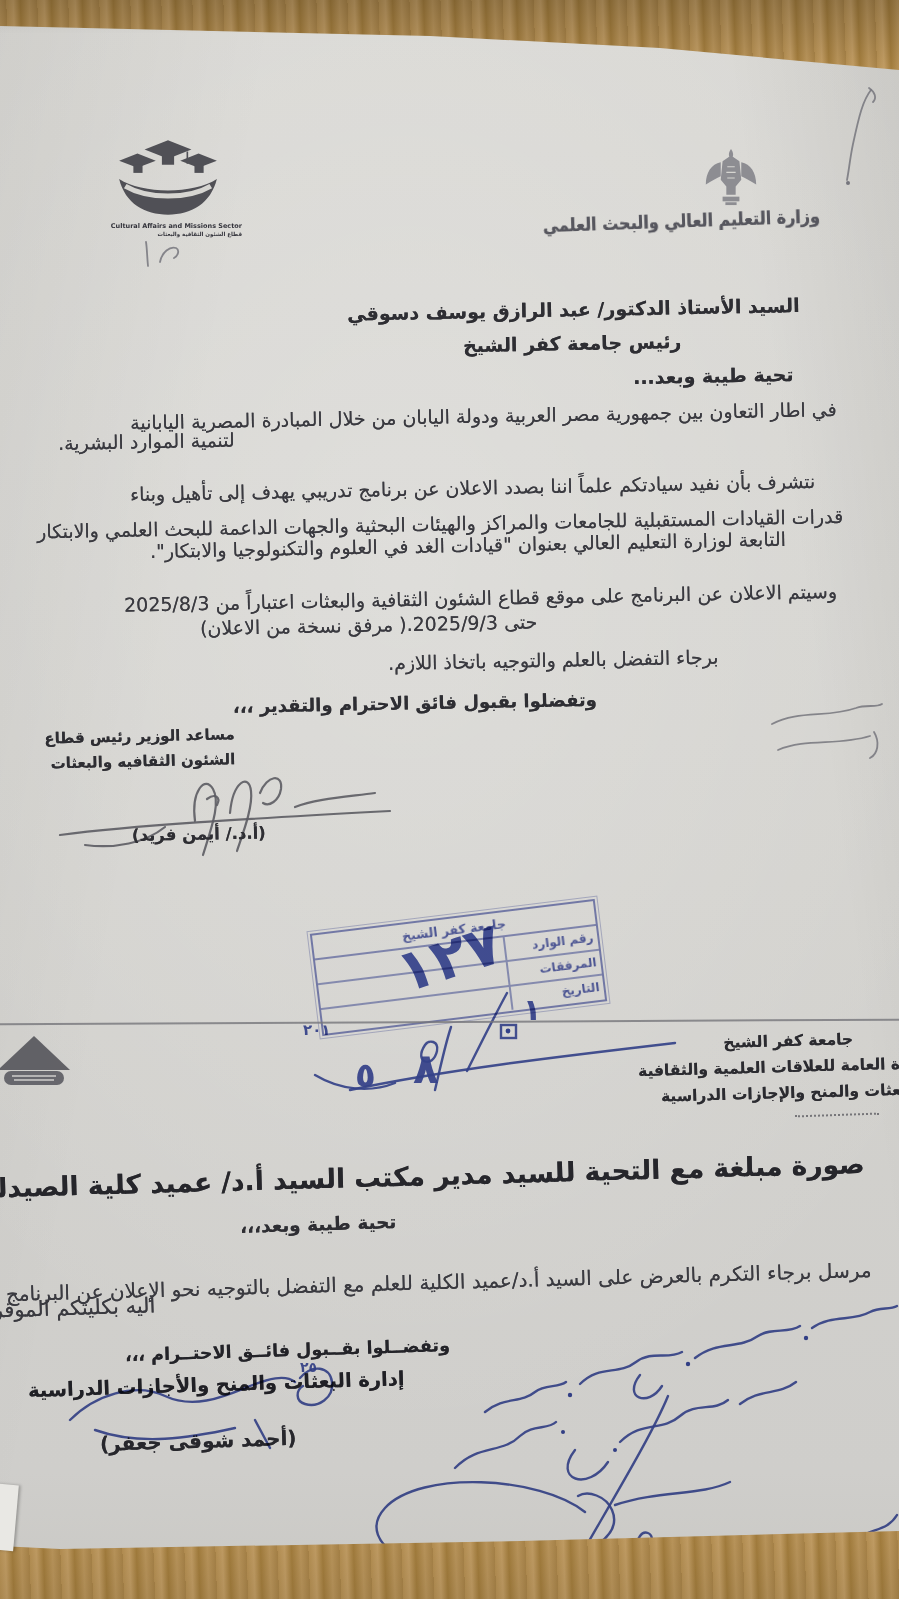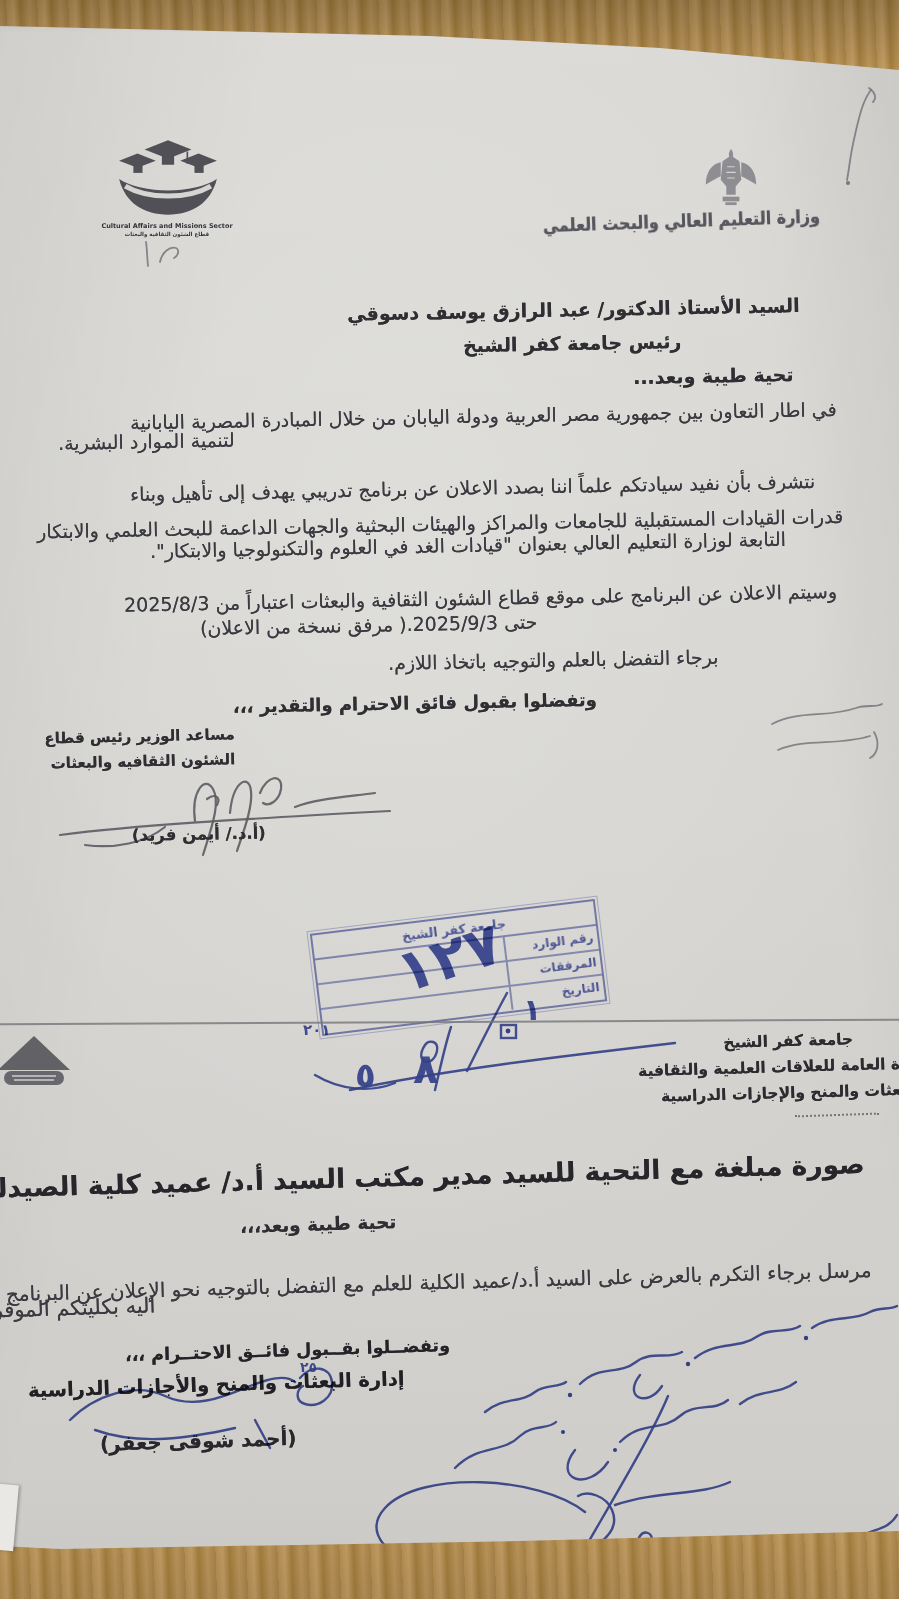--- a/index.html
+++ b/index.html
@@ -20,21 +20,21 @@
       linear-gradient(262deg,rgba(0,0,0,.07),rgba(0,0,0,0) 16%),
       linear-gradient(180deg,#d9d8d4,#d3d2ce 55%,#cfcecb 92%,#c9c8c4);}
   .abs{position:absolute;}
   .ar{direction:rtl;white-space:nowrap;color:#3a3a40;text-shadow:0 0 .5px rgba(58,58,64,.85);}
   .b{font-weight:bold;color:#2e2e33;}
   .slant-r{transform:rotate(-1.1deg);transform-origin:100% 50%;}
   .slant-l{transform:rotate(-1.1deg);transform-origin:0 50%;}
   .slant2-r{transform:rotate(-1.6deg);transform-origin:100% 50%;}
   .slant2-l{transform:rotate(-1.8deg);transform-origin:0 50%;}
   .center{text-align:center;}
-  .logo-cap{font-size:6.5px;line-height:8px;color:#34343c;text-align:center;
+  .logo-cap{font-size:6.5px;line-height:8px;color:#34343c;text-align:right;
     filter:blur(.3px);font-weight:bold;}
   .ministry{font-size:16px;font-weight:bold;color:#56565e;filter:blur(.45px);
     transform:rotate(-2deg) scaleY(1.12);letter-spacing:.5px;}
   .divider{position:absolute;left:-5px;top:1021px;width:912px;height:1.7px;background:#76767a;
     opacity:.8;transform:rotate(-.3deg);}
   .dotline{position:absolute;left:795px;top:1114px;width:84px;border-top:2px dotted #5f5f64;
     transform:rotate(-2deg);opacity:.8;}
   
   .stamp{position:absolute;left:315px;top:916px;width:283px;height:99px;
     transform:rotate(-7deg);direction:rtl;color:rgba(70,82,168,.88);

